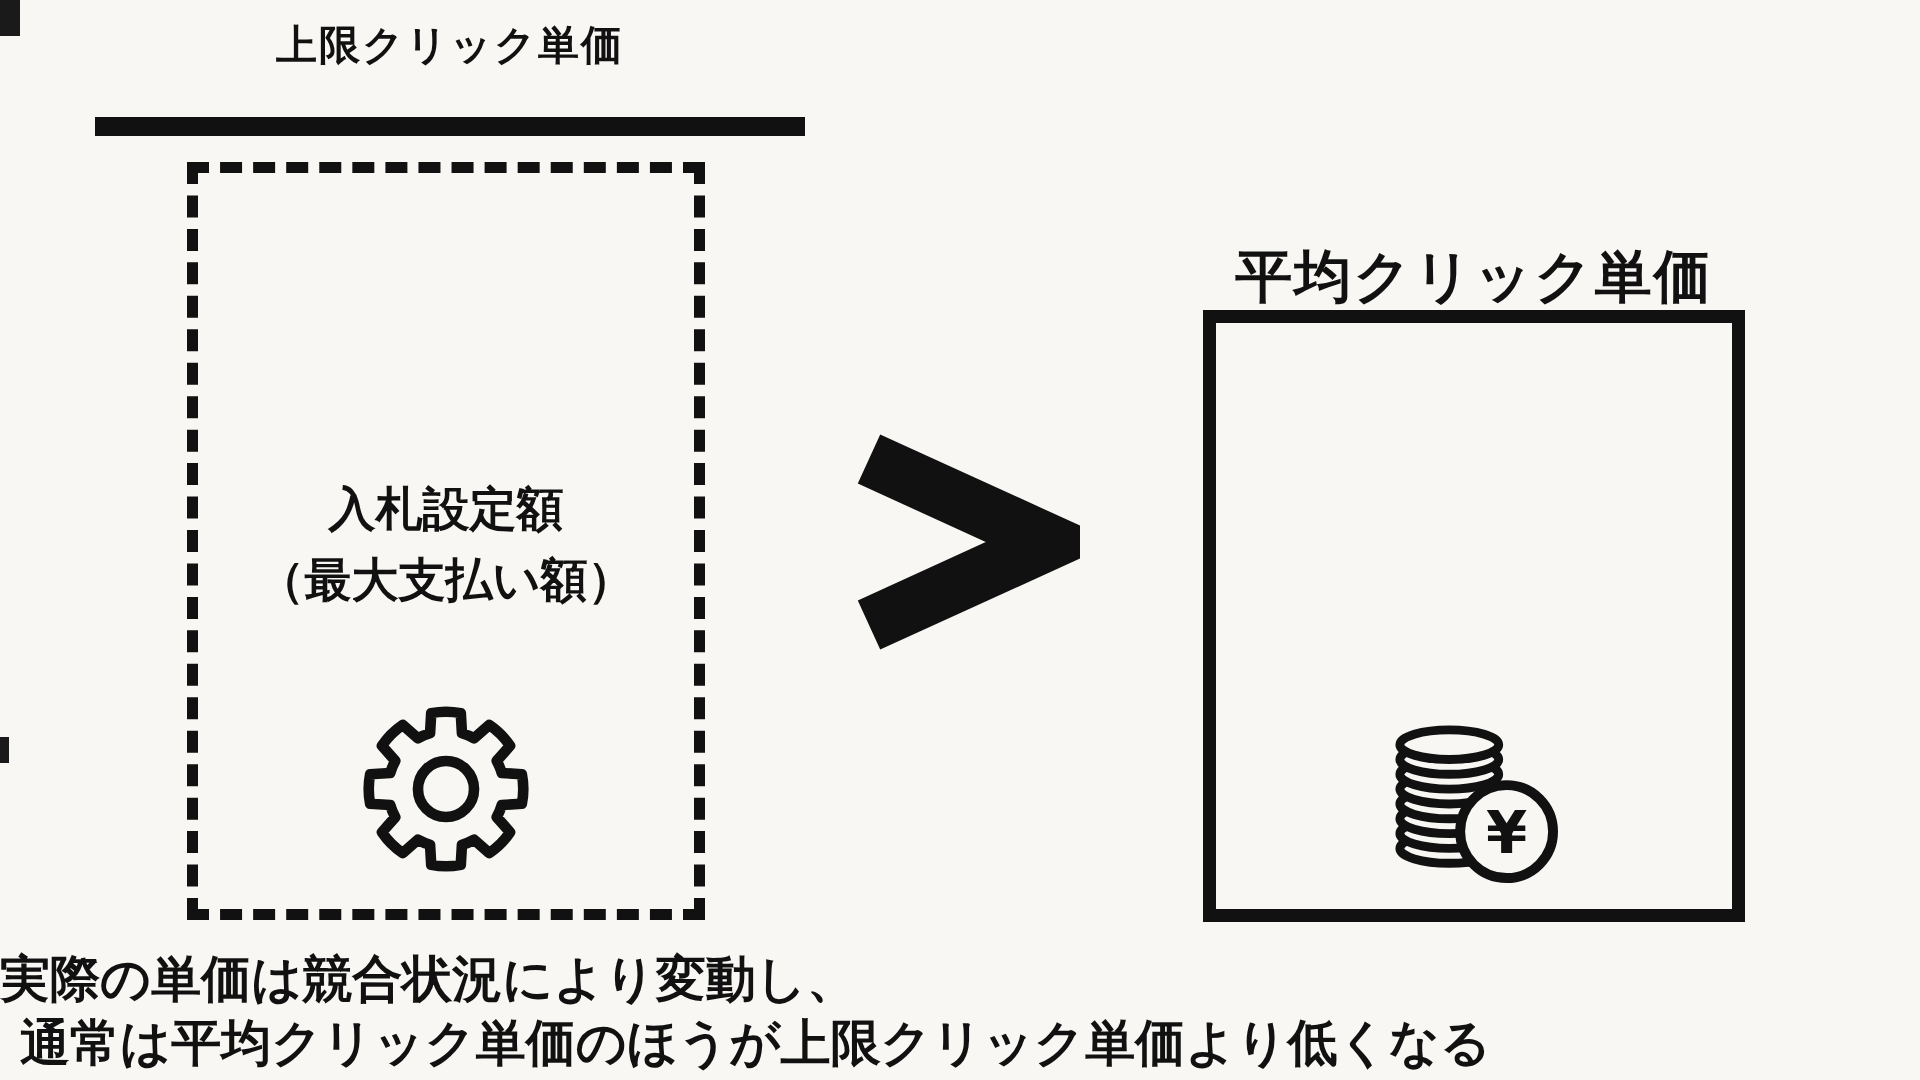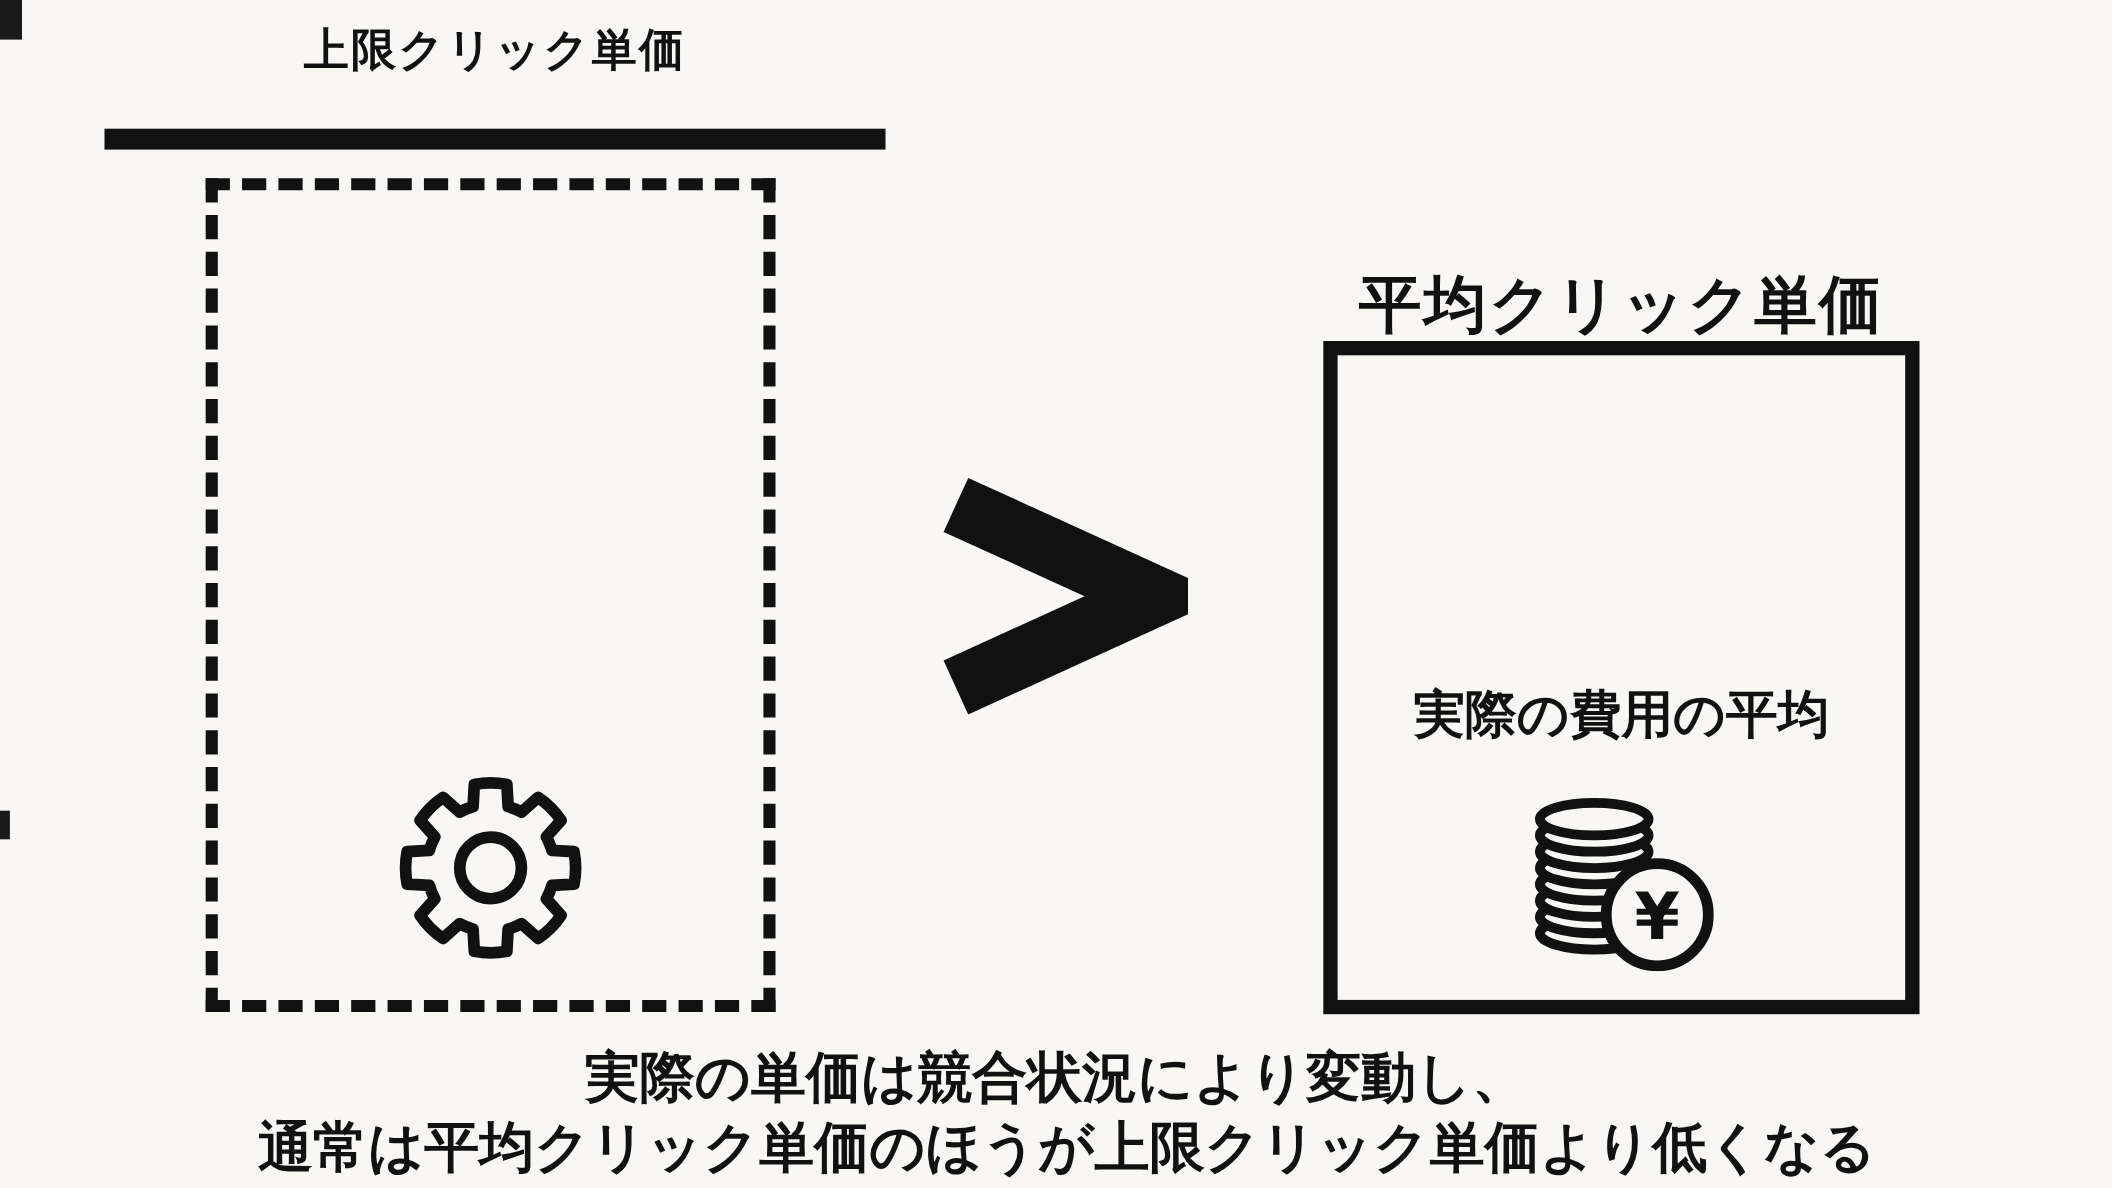--- a/index.html
+++ b/index.html
@@ -85,21 +85,21 @@
   .sr-only{
     position:absolute;
     width:1px; height:1px;
     overflow:hidden;
     clip:rect(0 0 0 0);
     white-space:nowrap;
   }
   .caption-line{
     position:absolute;
     left:0; width:1920px;
-    text-align:center;
+    text-align:left;
     font-weight:800;
     font-size:50px;
     white-space:nowrap;
     color:var(--ink);
   }
   .caption-1{ top:946px; }
   .caption-2{ top:1010px;padding-left:20px; }
   .artifact{
     position:absolute;
     background:#1a1a1a;
@@ -109,20 +109,24 @@
 </style>
 </head>
 <body>
 
 <div class="canvas">
 
   <div class="title title-left">上限クリック単価</div>
   <div class="title-underline"></div>
 
   <div class="box box-dashed">
+    <div class="box-label">
+      <div>入札設定額</div>
+      <div>（最大支払い額）</div>
+    </div>
     <div class="icon-wrap gear-wrap">
       <svg viewBox="-4 -4 178 178" aria-hidden="true">
         <path d="M140.4,62 A60,60 0 0 1 142.7,68.5 L163.5,69.7 A80,80 0 0 1 163.5,100.3 L142.7,101.5
                  A60,60 0 0 1 137.5,114.1 L151.3,129.7 A80,80 0 0 1 129.7,151.3 L114.1,137.5
                  A60,60 0 0 1 101.5,142.7 L100.3,163.5 A80,80 0 0 1 69.7,163.5 L68.5,142.7
                  A60,60 0 0 1 55.9,137.5 L40.3,151.3 A80,80 0 0 1 18.7,129.7 L32.5,114.1
                  A60,60 0 0 1 27.3,101.5 L6.5,100.3 A80,80 0 0 1 6.5,69.7 L27.3,68.5
                  A60,60 0 0 1 32.5,55.9 L18.7,40.3 A80,80 0 0 1 40.3,18.7 L55.9,32.5
                  A60,60 0 0 1 68.5,27.3 L69.7,6.5 A80,80 0 0 1 100.3,6.5 L101.5,27.3
                  A60,60 0 0 1 114.1,32.5 L129.7,18.7 A80,80 0 0 1 151.3,40.3 L137.5,55.9
@@ -135,21 +139,20 @@
   <div class="gt-wrap" aria-label="&gt;">
     <span class="sr-only">&gt;</span>
     <svg viewBox="0 0 235 235" aria-hidden="true">
       <polyline points="24,34 206,117 24,200" fill="none" stroke="#111111" stroke-width="54" stroke-linecap="butt" stroke-linejoin="miter"></polyline>
     </svg>
   </div>
 
   <div class="title title-right">平均クリック単価</div>
 
   <div class="box box-solid">
-    <div class="box-label">実際の費用の平均</div>
     <div class="icon-wrap coins-wrap">
       <svg viewBox="0 0 170 170" aria-hidden="true">
         <ellipse cx="60" cy="135" rx="50" ry="15" fill="#f8f7f4" stroke="#111111" stroke-width="9"></ellipse>
         <ellipse cx="60" cy="120" rx="50" ry="15" fill="#f8f7f4" stroke="#111111" stroke-width="9"></ellipse>
         <ellipse cx="60" cy="105" rx="50" ry="15" fill="#f8f7f4" stroke="#111111" stroke-width="9"></ellipse>
         <ellipse cx="60" cy="90" rx="50" ry="15" fill="#f8f7f4" stroke="#111111" stroke-width="9"></ellipse>
         <ellipse cx="60" cy="75" rx="50" ry="15" fill="#f8f7f4" stroke="#111111" stroke-width="9"></ellipse>
         <ellipse cx="60" cy="60" rx="50" ry="15" fill="#f8f7f4" stroke="#111111" stroke-width="9"></ellipse>
         <ellipse cx="60" cy="45" rx="50" ry="15" fill="#f8f7f4" stroke="#111111" stroke-width="9"></ellipse>
         <ellipse cx="60" cy="30" rx="50" ry="15" fill="#f8f7f4" stroke="#111111" stroke-width="9"></ellipse>

